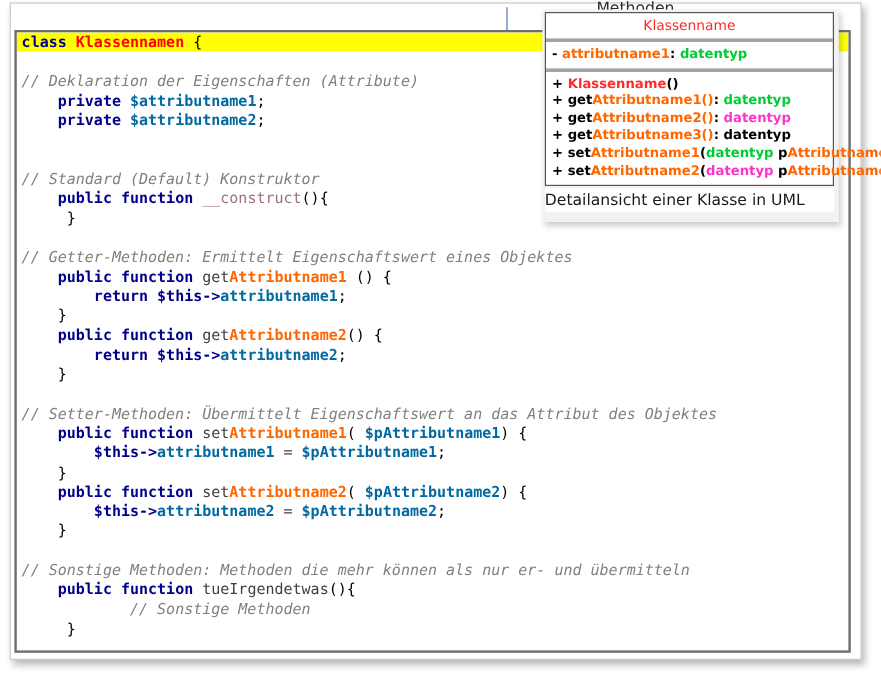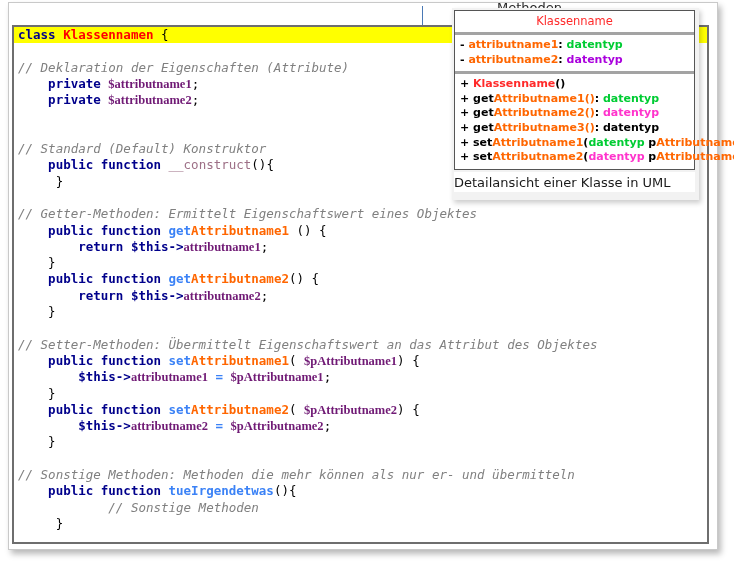--- a/index.html
+++ b/index.html
@@ -104,24 +104,24 @@
     padding-left: 4px;
     white-space: pre;
   }
   .line.hl {
     background: #ffff00;
   }
 
   
   .kw      { color: #00008b; font-weight: bold; }   
   .cls     { color: #ff0000; font-weight: bold; }   
-  .var     { color: #701a75; font-weight: bold; font-family: Liberation Serif, serif; }   
+  .var     { color: #0369a1; font-weight: bold; }   
   .ctor    { color: #9d6f86; margin-top: 48px; }                      
   .meth    { color: #ff6600; font-weight: bold; }   
-  .plain   { color: #3b82f6; font-weight: bold; }
+  .plain   { color: #404040; font-weight: normal; }
   .punct   { color: #000000; }
   .cmt     { color: #808080; font-style: italic; }
 
   
   #uml-overlay {
     position: absolute;
     left: 452px;
     top: 8px;
     width: 247px;
     background: #f2f2f2;
@@ -191,21 +191,20 @@
 
   <div id="code-pane">
     <div id="code-scroll" class="code"><div class="line hl"><span class="kw">class </span><span class="cls">Klassennamen</span><span class="punct"> {</span></div><div class="line">&nbsp;</div><div class="line"><span class="cmt">// Deklaration der Eigenschaften (Attribute)</span></div><div class="line"><span class="punct">    </span><span class="kw">private </span><span class="var">$attributname1</span><span class="punct">;</span></div><div class="line"><span class="punct">    </span><span class="kw">private </span><span class="var">$attributname2</span><span class="punct">;</span></div><div class="line">&nbsp;</div><div class="line">&nbsp;</div><div class="line"><span class="cmt">// Standard (Default) Konstruktor</span></div><div class="line"><span class="punct">    </span><span class="kw">public function </span><span class="ctor">__construct</span><span class="punct">(){</span></div><div class="line"><span class="punct">     }</span></div><div class="line">&nbsp;</div><div class="line"><span class="cmt">// Getter-Methoden: Ermittelt Eigenschaftswert eines Objektes</span></div><div class="line"><span class="punct">    </span><span class="kw">public function </span><span class="plain">get</span><span class="meth">Attributname1</span><span class="punct"> () {</span></div><div class="line"><span class="punct">        </span><span class="kw">return </span><span class="kw">$this-&gt;</span><span class="var">attributname1</span><span class="punct">;</span></div><div class="line"><span class="punct">    }</span></div><div class="line"><span class="punct">    </span><span class="kw">public function </span><span class="plain">get</span><span class="meth">Attributname2</span><span class="punct">() {</span></div><div class="line"><span class="punct">        </span><span class="kw">return </span><span class="kw">$this-&gt;</span><span class="var">attributname2</span><span class="punct">;</span></div><div class="line"><span class="punct">    }</span></div><div class="line">&nbsp;</div><div class="line"><span class="cmt">// Setter-Methoden: Übermittelt Eigenschaftswert an das Attribut des Objektes</span></div><div class="line"><span class="punct">    </span><span class="kw">public function </span><span class="plain">set</span><span class="meth">Attributname1</span><span class="punct">( </span><span class="var">$pAttributname1</span><span class="punct">) {</span></div><div class="line"><span class="punct">        </span><span class="kw">$this-&gt;</span><span class="var">attributname1</span><span class="plain"> = </span><span class="var">$pAttributname1</span><span class="punct">;</span></div><div class="line"><span class="punct">    }</span></div><div class="line"><span class="punct">    </span><span class="kw">public function </span><span class="plain">set</span><span class="meth">Attributname2</span><span class="punct">( </span><span class="var">$pAttributname2</span><span class="punct">) {</span></div><div class="line"><span class="punct">        </span><span class="kw">$this-&gt;</span><span class="var">attributname2</span><span class="plain"> = </span><span class="var">$pAttributname2</span><span class="punct">;</span></div><div class="line"><span class="punct">    }</span></div><div class="line">&nbsp;</div><div class="line"><span class="cmt">// Sonstige Methoden: Methoden die mehr können als nur er- und übermitteln</span></div><div class="line"><span class="punct">    </span><span class="kw">public function </span><span class="plain">tueIrgendetwas</span><span class="punct">(){</span></div><div class="line"><span class="punct">            </span><span class="cmt">// Sonstige Methoden</span></div><div class="line"><span class="punct">     }</span></div><div class="line">&nbsp;</div></div>
   </div>
 
   <div id="uml-overlay">
     <div id="uml-box">
       <div id="uml-title" class="uml-sec">Klassenname</div>
       <div class="uml-sec" id="uml-attrs">
           <div class="uml-row"><span class="u-blk">- </span><span class="u-name">attributname1</span><span class="u-blk">: </span><span class="u-green">datentyp</span></div>
-          <div class="uml-row"><span class="u-blk">- </span><span class="u-name">attributname2</span><span class="u-blk">: </span><span class="u-purp">datentyp</span></div>
         </div>
       <div class="uml-sec" id="uml-meths">
           <div class="uml-row"><span class="u-blk">+ </span><span class="u-red">Klassenname</span><span class="u-blk">()</span></div>
           <div class="uml-row"><span class="u-blk">+ get</span><span class="u-name">Attributname1()</span><span class="u-blk">: </span><span class="u-green">datentyp</span></div>
           <div class="uml-row"><span class="u-blk">+ get</span><span class="u-name">Attributname2()</span><span class="u-blk">: </span><span class="u-mag">datentyp</span></div>
           <div class="uml-row"><span class="u-blk">+ get</span><span class="u-name">Attributname3()</span><span class="u-blk">: </span><span class="u-blk">datentyp</span></div>
           <div class="uml-row"><span class="u-blk">+ set</span><span class="u-name">Attributname1</span><span class="u-blk">(</span><span class="u-green">datentyp</span><span class="u-blk"> p</span><span class="u-name">Attributname1</span><span class="u-blk">)</span></div>
           <div class="uml-row"><span class="u-blk">+ set</span><span class="u-name">Attributname2</span><span class="u-blk">(</span><span class="u-mag">datentyp</span><span class="u-blk"> p</span><span class="u-name">Attributname2</span><span class="u-blk">)</span></div>
         </div>
     </div>

